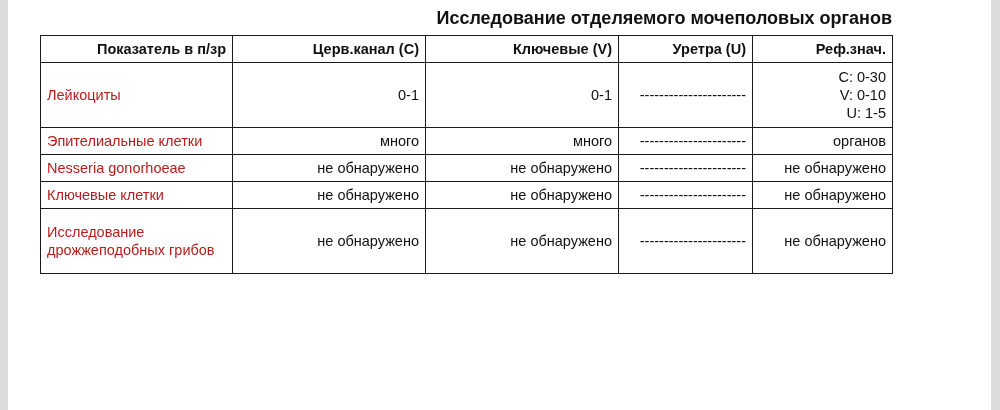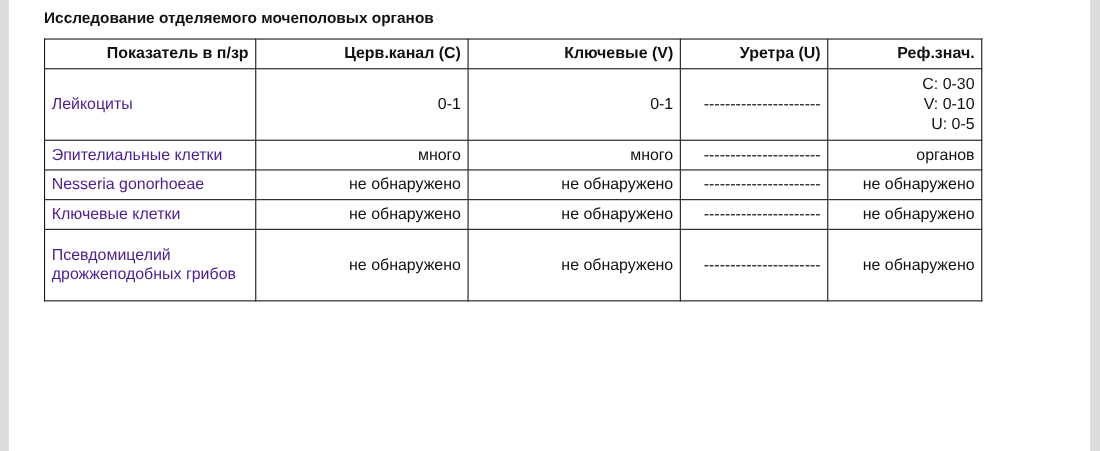--- a/index.html
+++ b/index.html
@@ -12,39 +12,39 @@
   .edge-left {
     position: absolute; left: 0; top: 0; width: 8px; height: 410px;
     background: #dcdcdc;
   }
   .edge-right {
     position: absolute; right: 0; top: 0; width: 9px; height: 410px;
     background: #dcdcdc;
   }
   .title {
     position: absolute; left: 40px; width: 852px; top: 8px;
-    text-align: left; font-weight: bold; font-size: 14px; color: #111;
+    text-align: right; font-weight: bold; font-size: 18px; color: #111;
   }
   table {
     position: absolute; left: 40px; top: 35px;
     border-collapse: collapse;
     table-layout: fixed;
     width: 852px;
     font-size: 14.5px;
     color: #111;
   }
   th, td {
     border: 1.6px solid #1a1a1a;
     padding: 0 6px;
     vertical-align: middle;
     line-height: 18px;
   }
   th { font-weight: bold; height: 26px; text-align: right; }
   td { text-align: right; }
-  td.label { text-align: left; color: #4c1d95; }
+  td.label { text-align: left; color: #b91c1c; }
   col.c1 { width: 192px; }
   col.c2 { width: 193px; }
   col.c3 { width: 193px; }
   col.c4 { width: 134px; }
   col.c5 { width: 140px; }
   tr.h27 td { height: 26px; }
   tr.h46 td { height: 45px; }
   tr.h65 td { height: 64px; }
   .ref-line { display: block; }
 </style>
@@ -75,21 +75,21 @@
   </thead>
   <tbody>
     <tr class="h65">
       <td class="label">Лейкоциты</td>
       <td>0-1</td>
       <td>0-1</td>
       <td>----------------------</td>
       <td>
         <span class="ref-line">C: 0-30</span>
         <span class="ref-line">V: 0-10</span>
-        <span class="ref-line">U: 0-5</span>
+        <span class="ref-line">U: 1-5</span>
       </td>
     </tr>
     <tr class="h27">
       <td class="label">Эпителиальные клетки</td>
       <td>много</td>
       <td>много</td>
       <td>----------------------</td>
       <td>органов</td>
     </tr>
     <tr class="h27">
@@ -100,20 +100,20 @@
       <td>не обнаружено</td>
     </tr>
     <tr class="h27">
       <td class="label">Ключевые клетки</td>
       <td>не обнаружено</td>
       <td>не обнаружено</td>
       <td>----------------------</td>
       <td>не обнаружено</td>
     </tr>
     <tr class="h65">
-      <td class="label">Псевдомицелий дрожжеподобных грибов</td>
+      <td class="label">Исследование дрожжеподобных грибов</td>
       <td>не обнаружено</td>
       <td>не обнаружено</td>
       <td>----------------------</td>
       <td>не обнаружено</td>
     </tr>
   </tbody>
 </table>
 
 </body></html>

